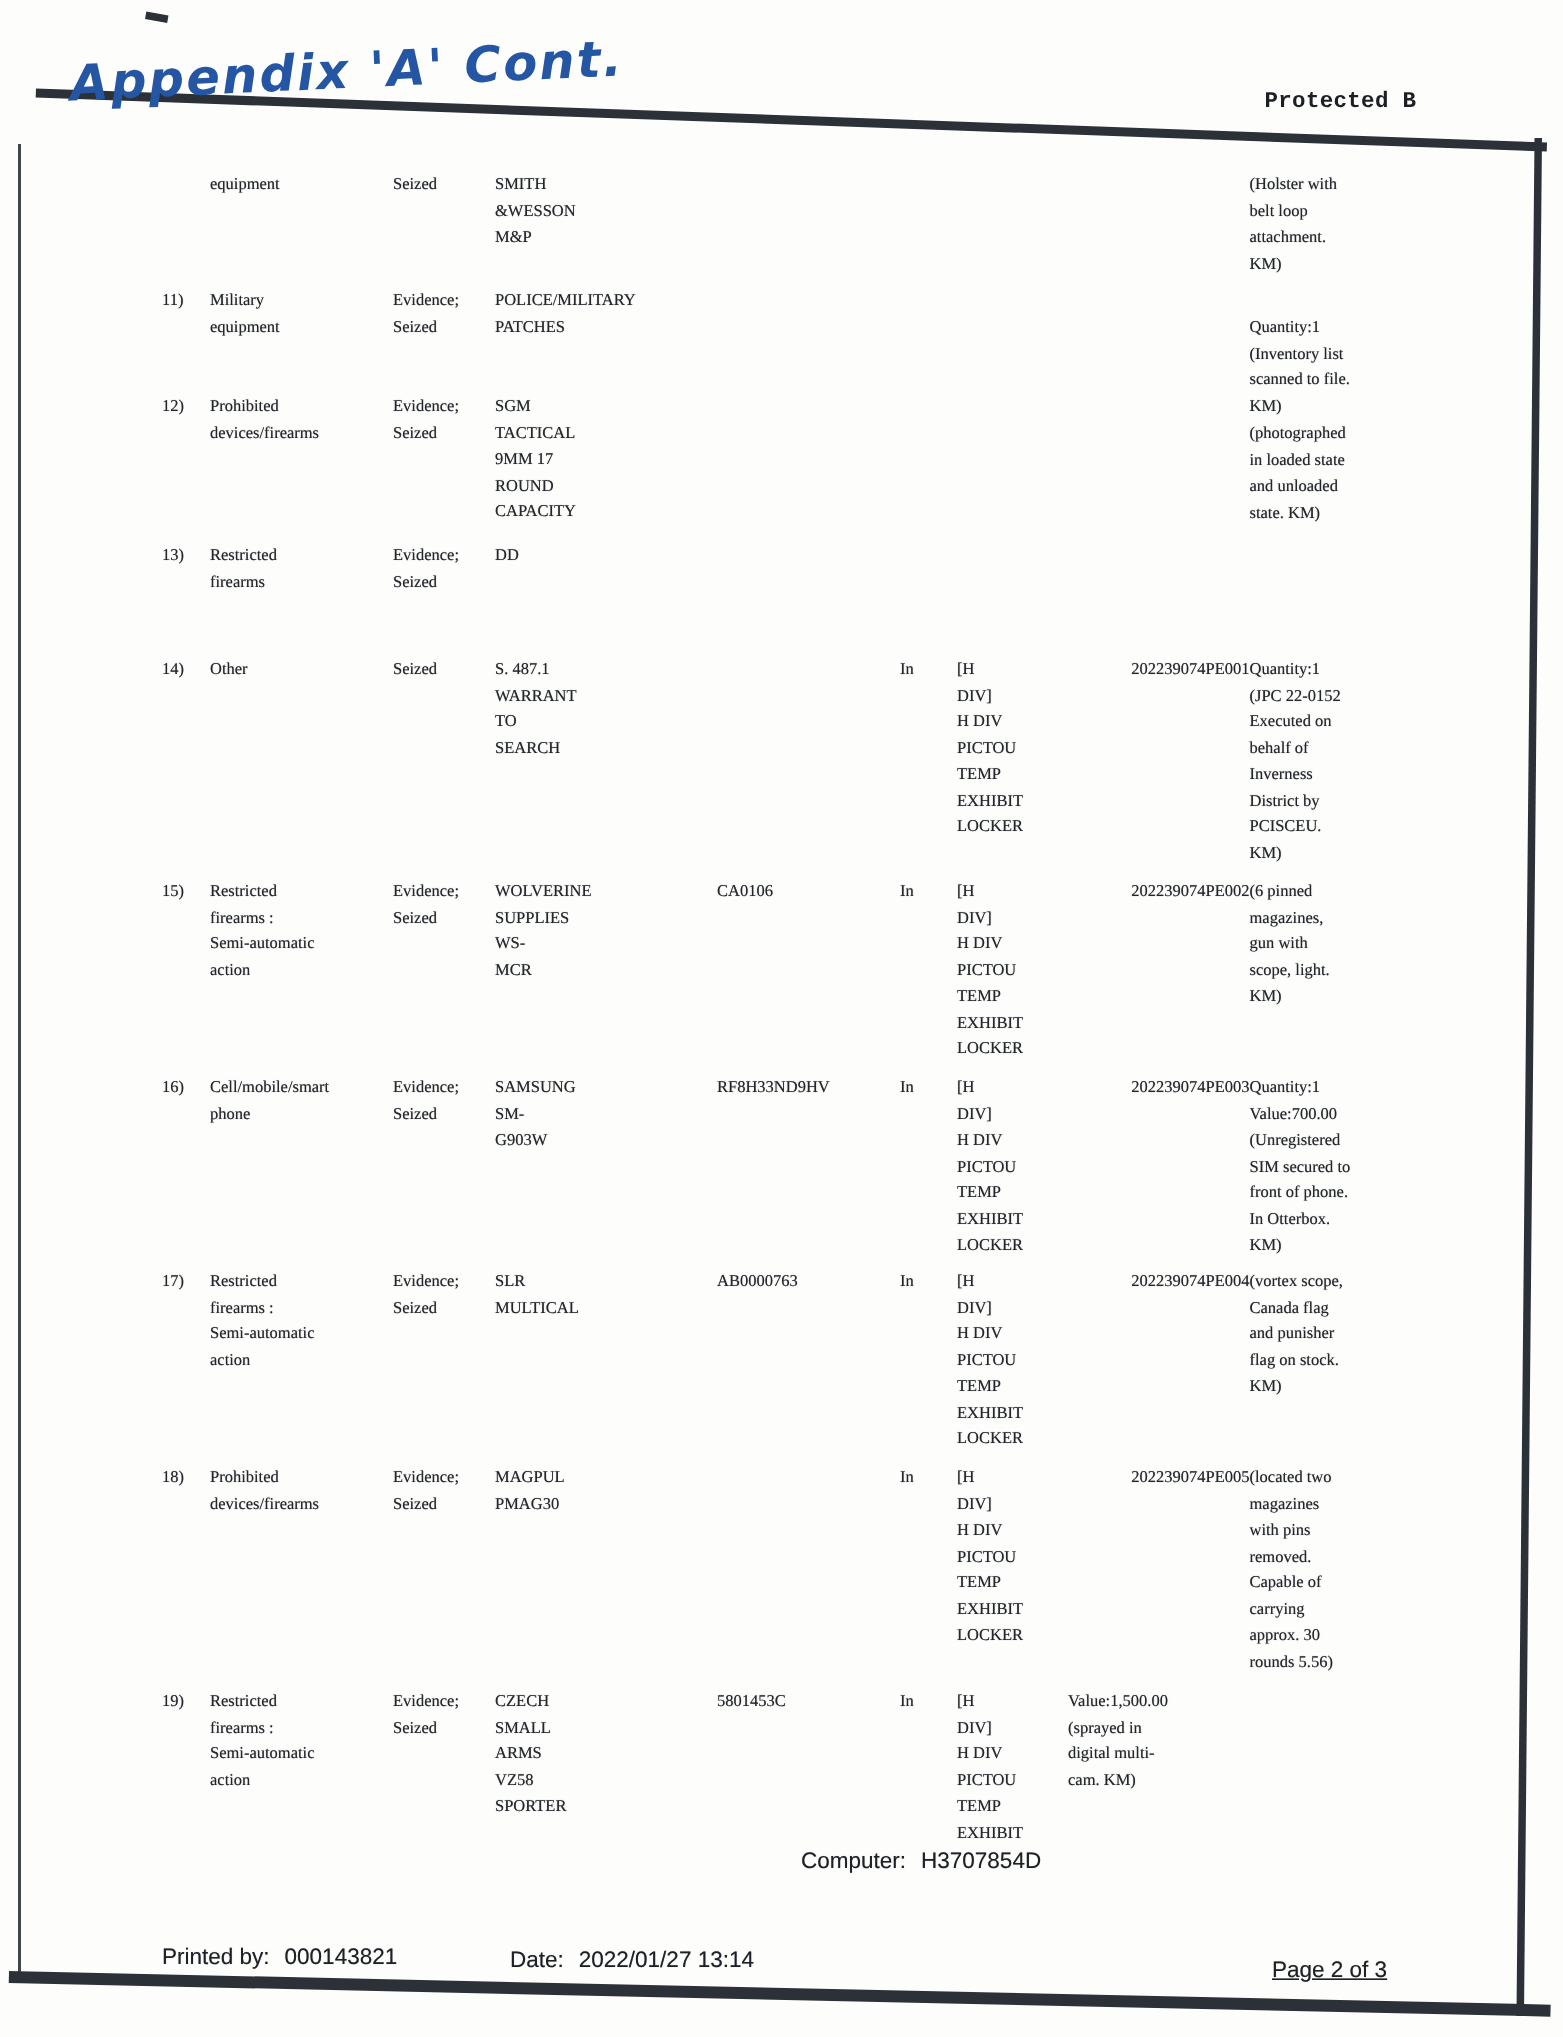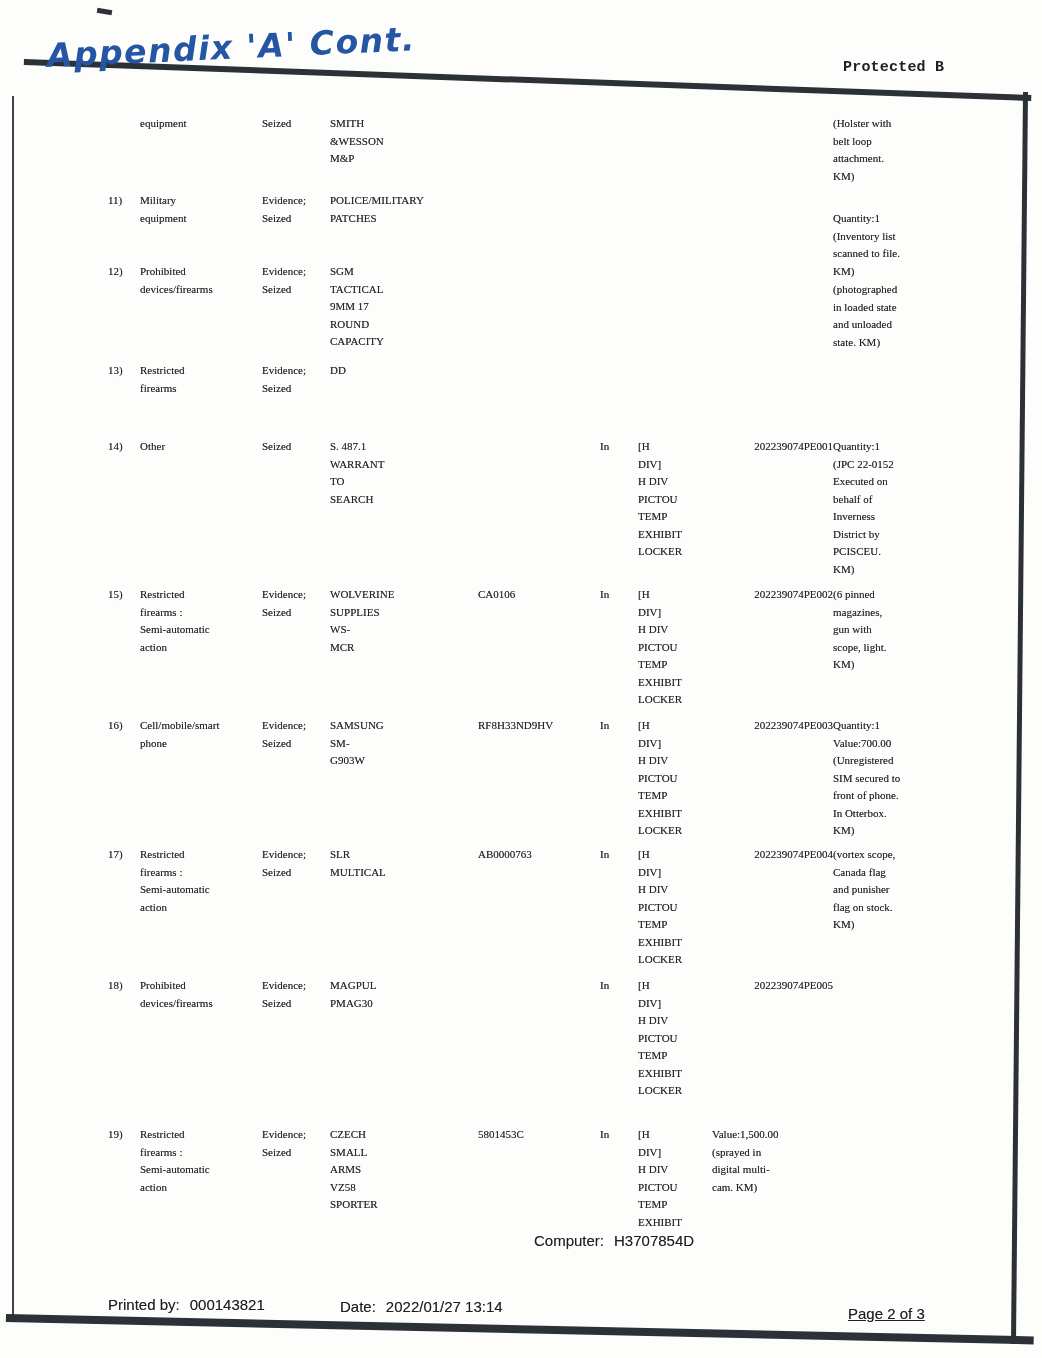--- a/index.html
+++ b/index.html
@@ -265,20 +265,28 @@
   <div class="cell cell-serial"></div>
   <div class="cell cell-in">In</div>
   <div class="cell cell-location">[H
 DIV]
 H DIV
 PICTOU
 TEMP
 EXHIBIT
 LOCKER</div>
   <div class="cell cell-exhibit">202239074PE005</div>
+  <div class="cell cell-notes">(located two
+magazines
+with pins
+removed.
+Capable of
+carrying
+approx. 30
+rounds 5.56)</div>
 </div>
 
 <div class="row r9">
   <div class="cell cell-num">19)</div>
   <div class="cell cell-category">Restricted
 firearms :
 Semi-automatic
 action</div>
   <div class="cell cell-status">Evidence;
 Seized</div>

